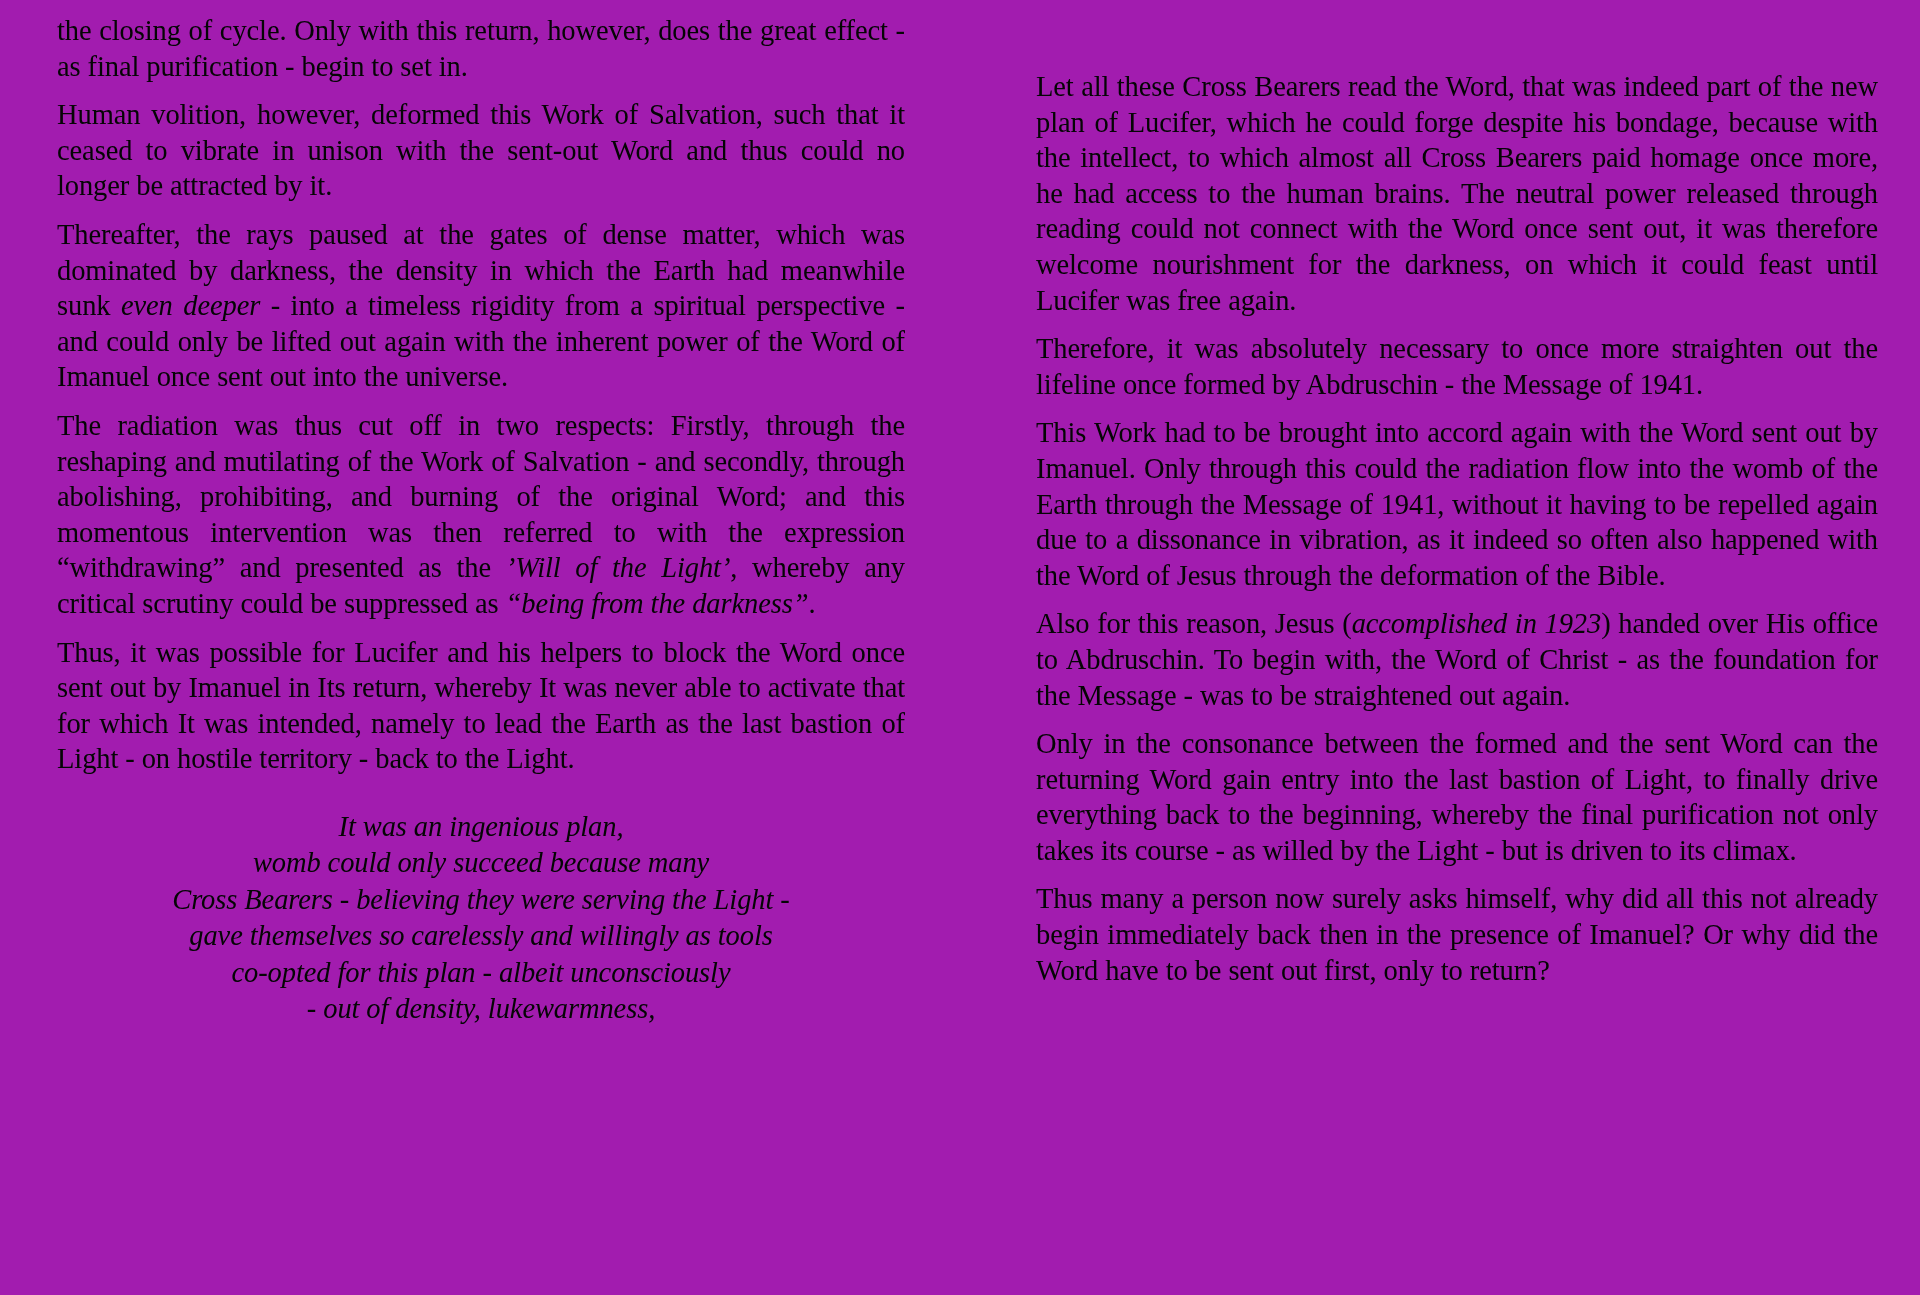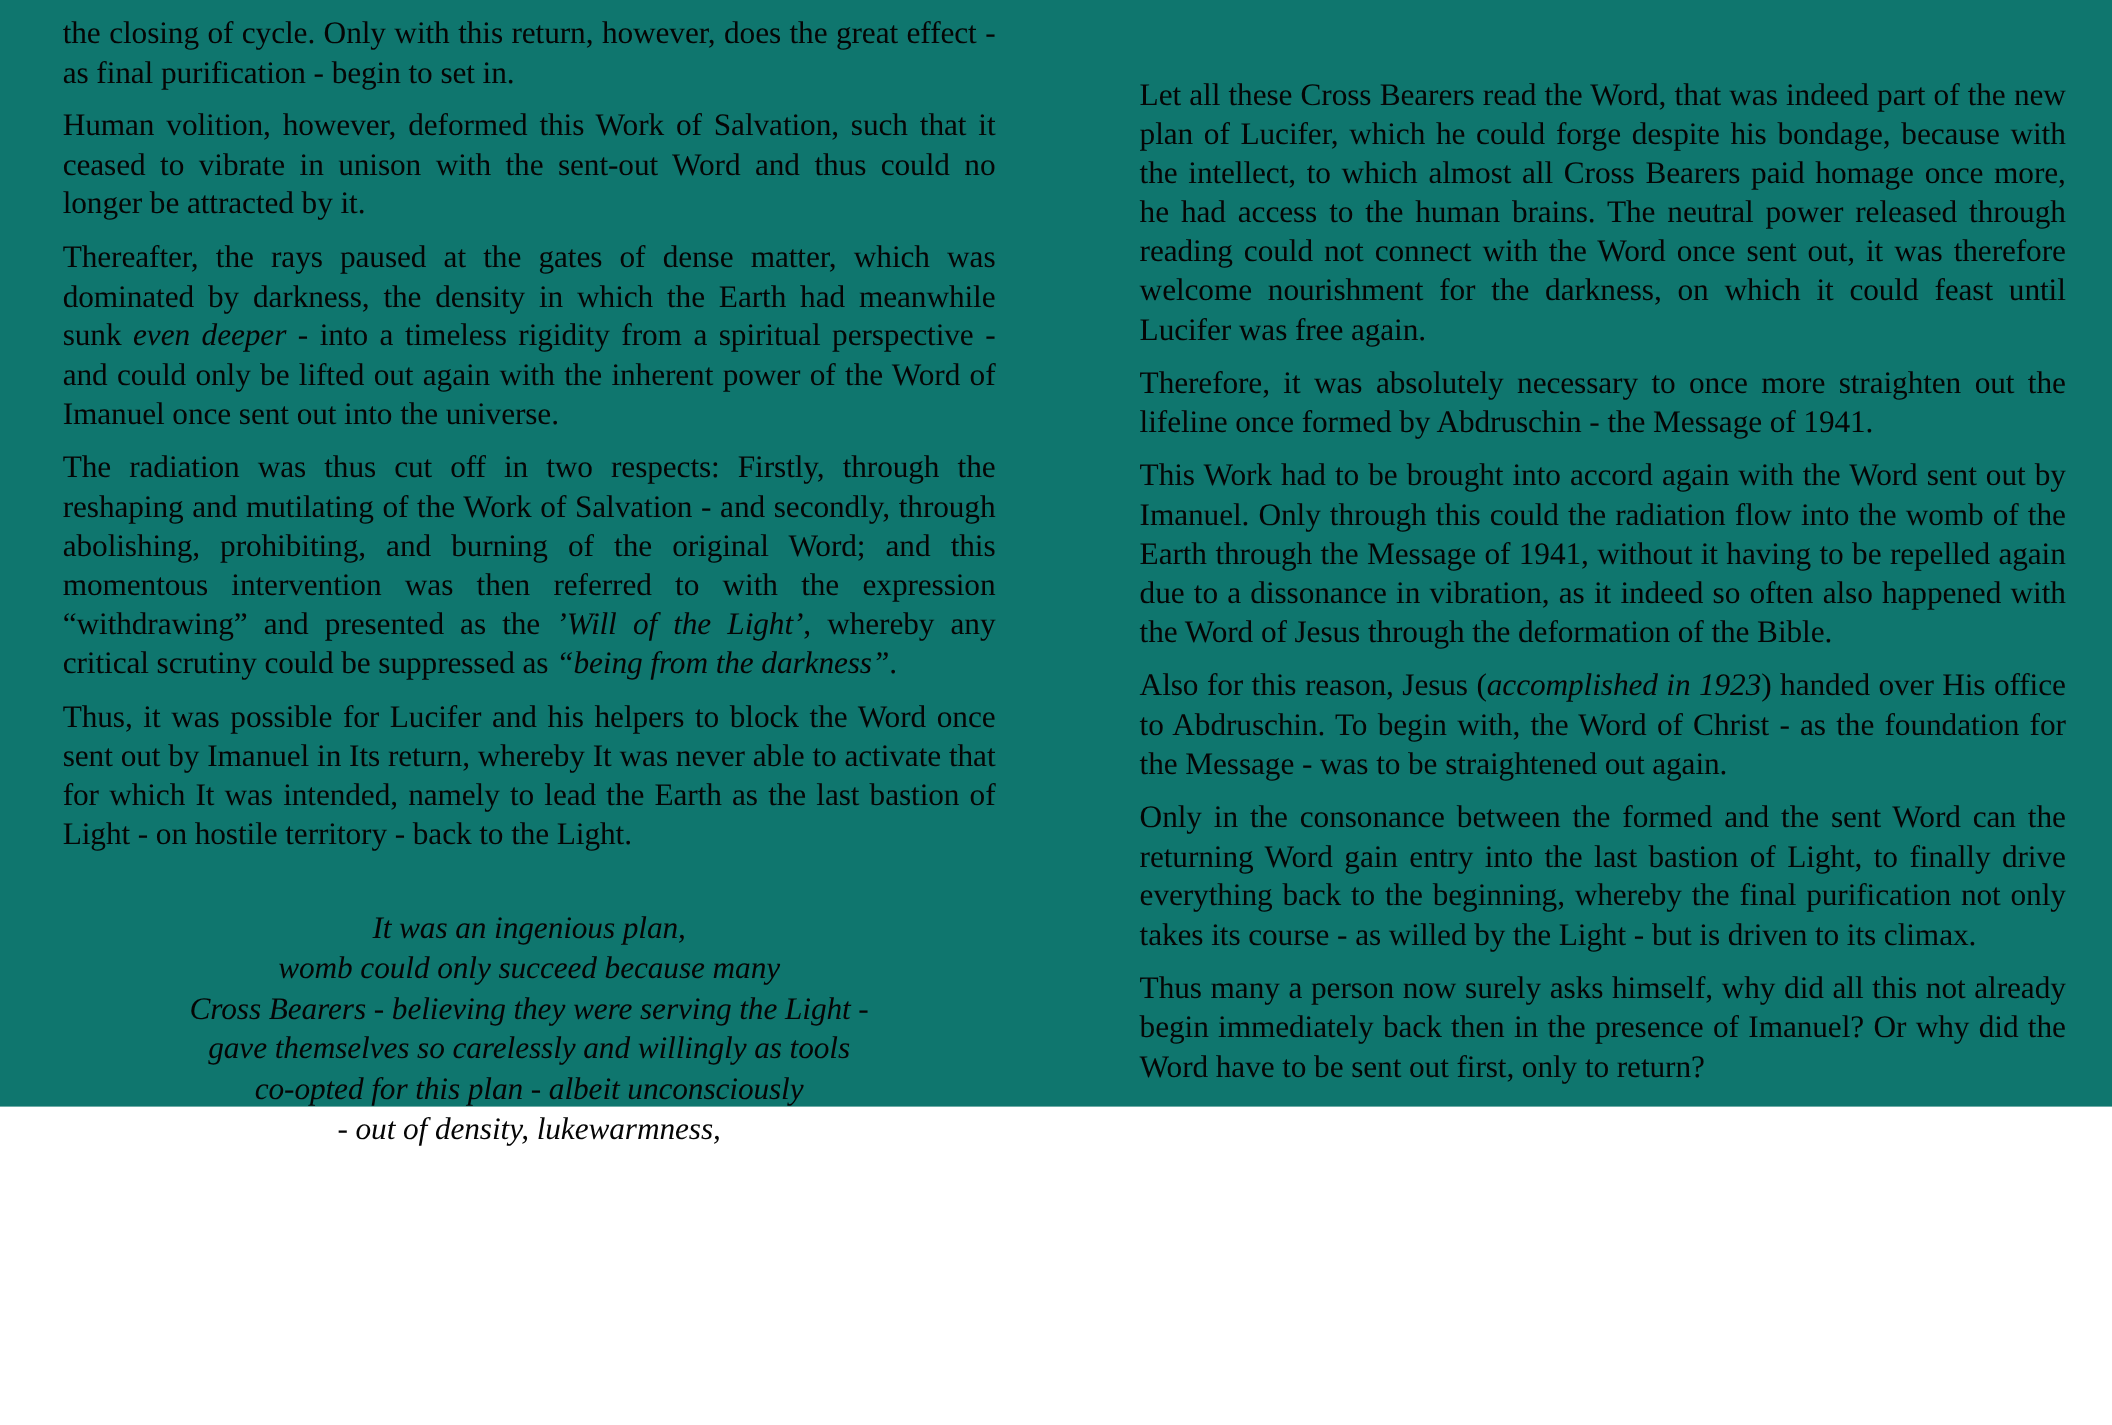--- a/index.html
+++ b/index.html
@@ -10,22 +10,22 @@
   body {
     width: 1920px;
     height: 1295px;
     overflow: hidden;
     font-family: "Liberation Serif", serif;
     color: #050505;
   }
   .spread {
     display: flex;
     width: 1920px;
-    height: 1006px;
-    background: #0f766e;
+    height: 1295px;
+    background: #a21caf;
   }
   .page-column {
     font-size: 28.5px;
     line-height: 35.6px;
     text-align: justify;
     letter-spacing: -0.1px;
   }
   .col-left {
     width: 848px;
     margin-left: 57px;
@@ -37,21 +37,21 @@
     padding-top: 69px;
   }
   p.para {
     margin: 0 0 13px 0;
     padding: 0;
   }
   .em {
     font-style: italic;
   }
   .verse-block {
-    margin-top: 50px;
+    margin-top: 32px;
     text-align: center;
     font-style: italic;
   }
   .verse-line {
     line-height: 36.4px;
   }
 </style>
 </head>
 <body>
 

